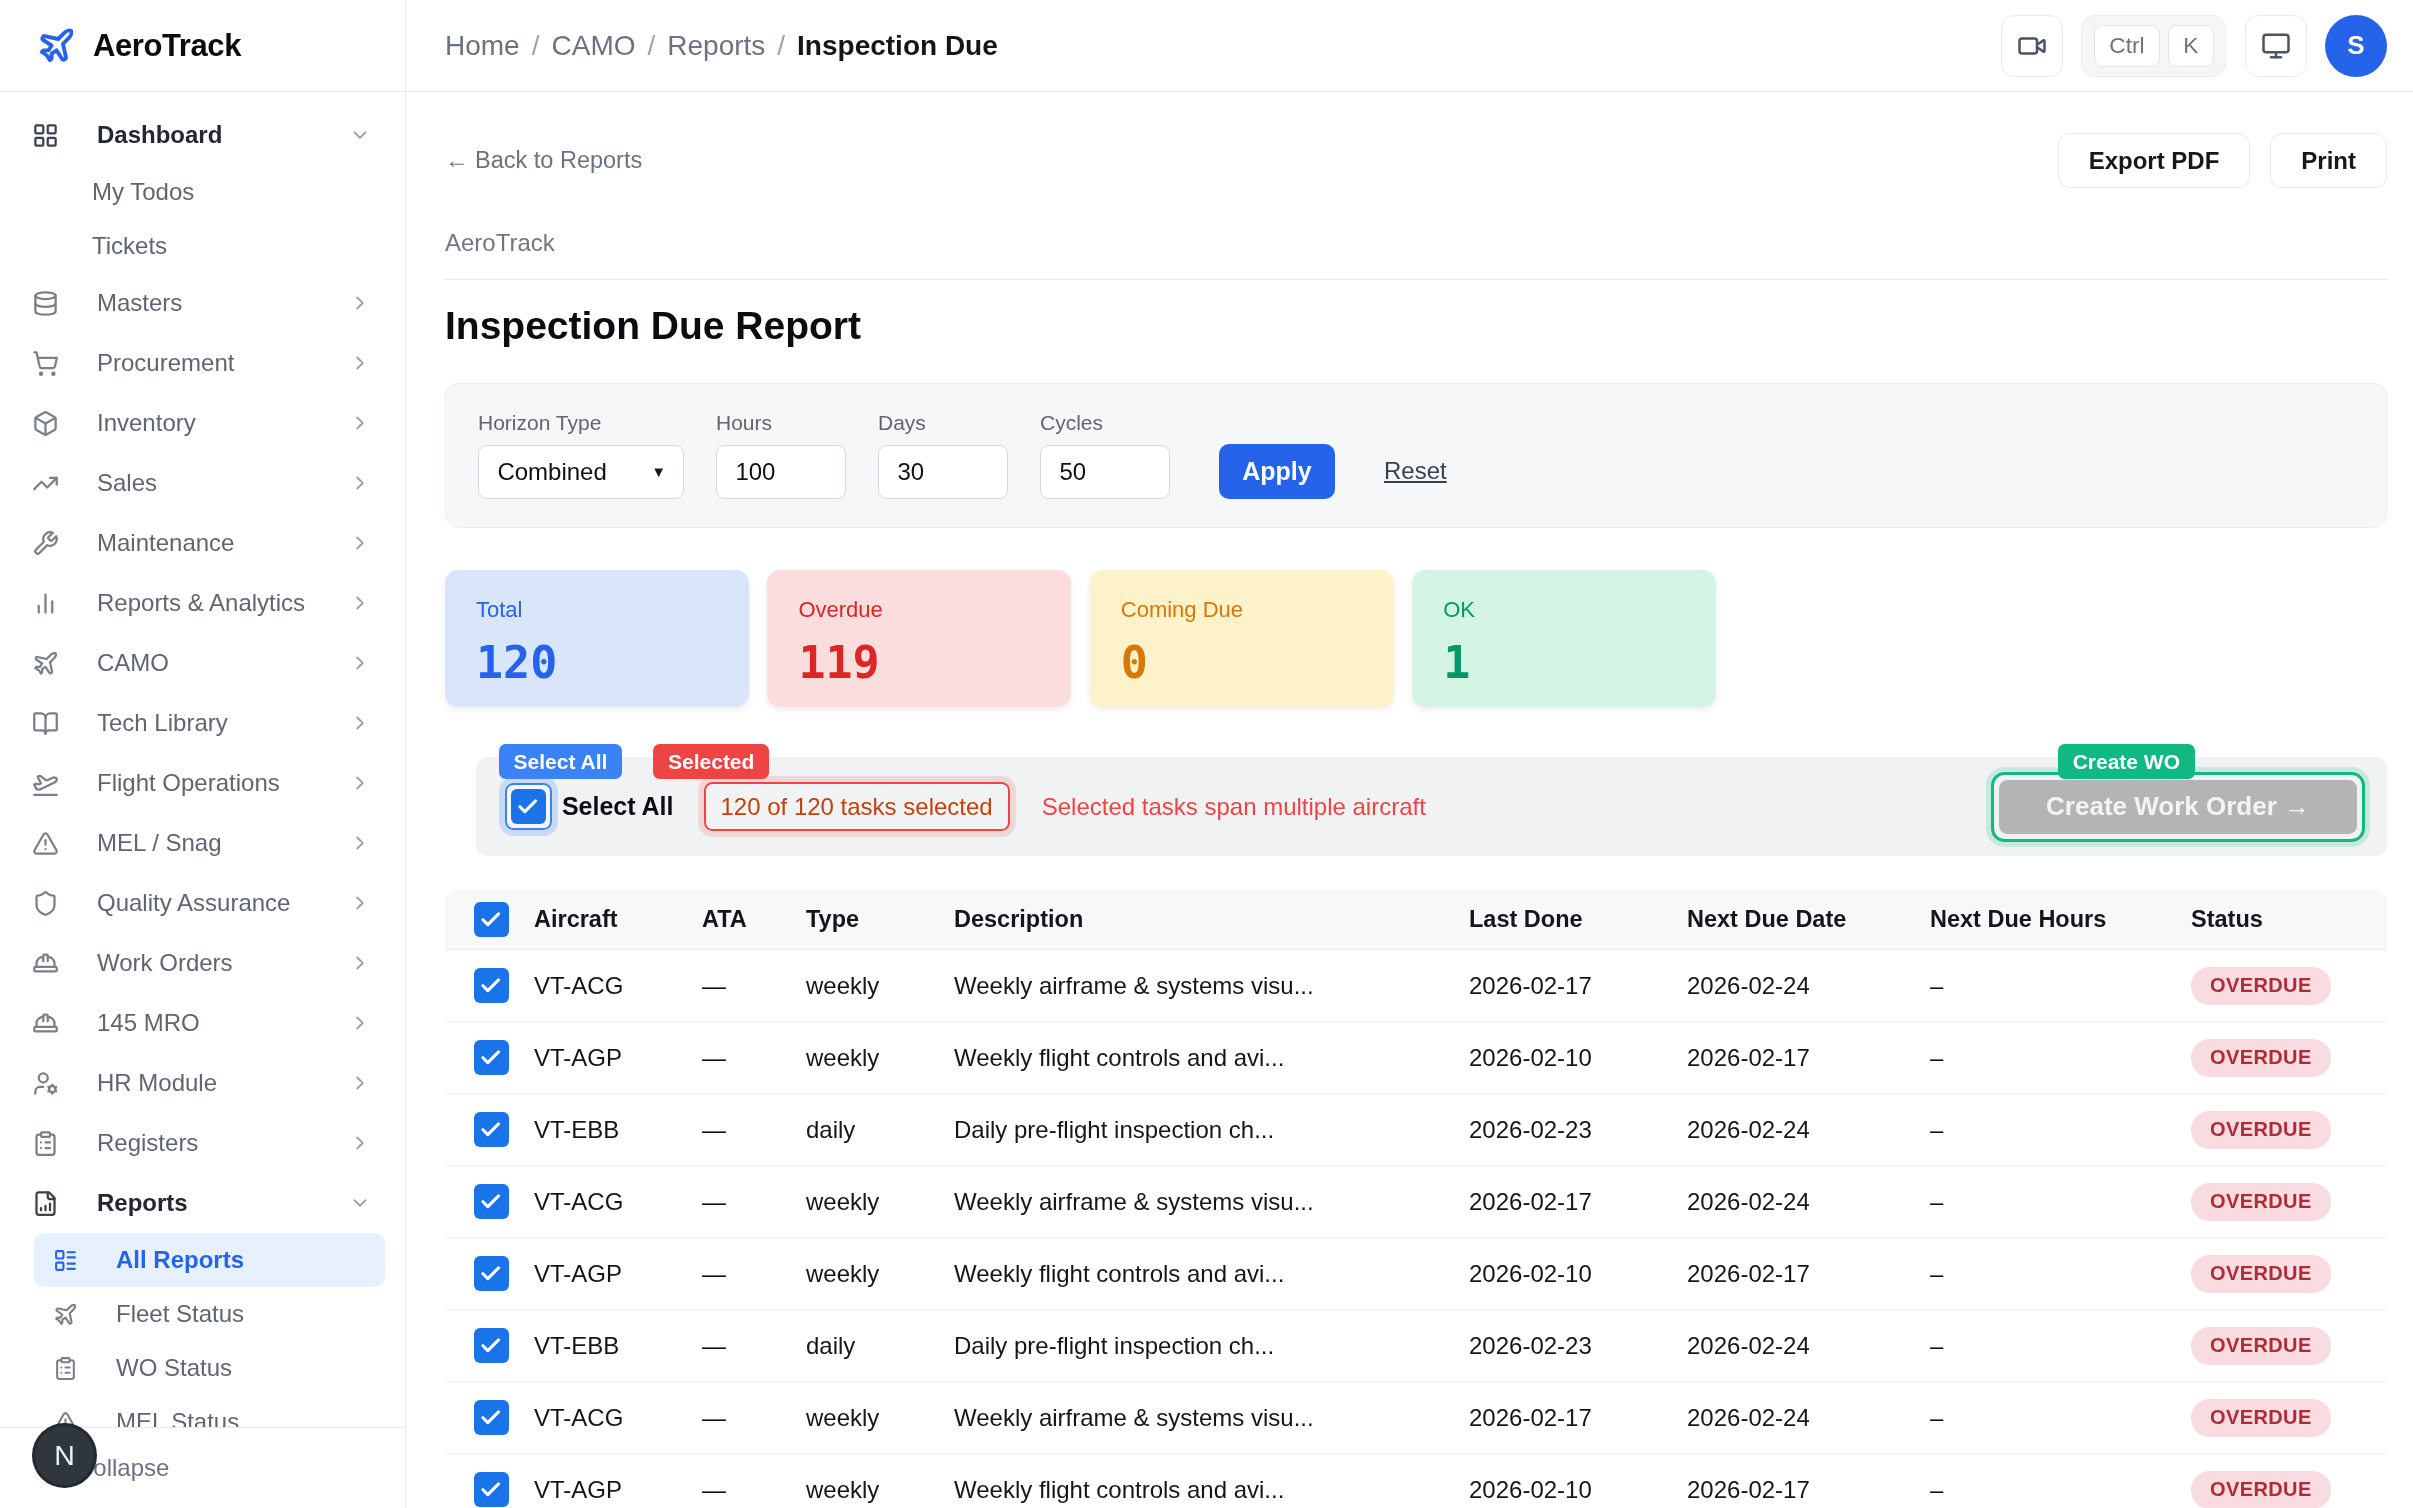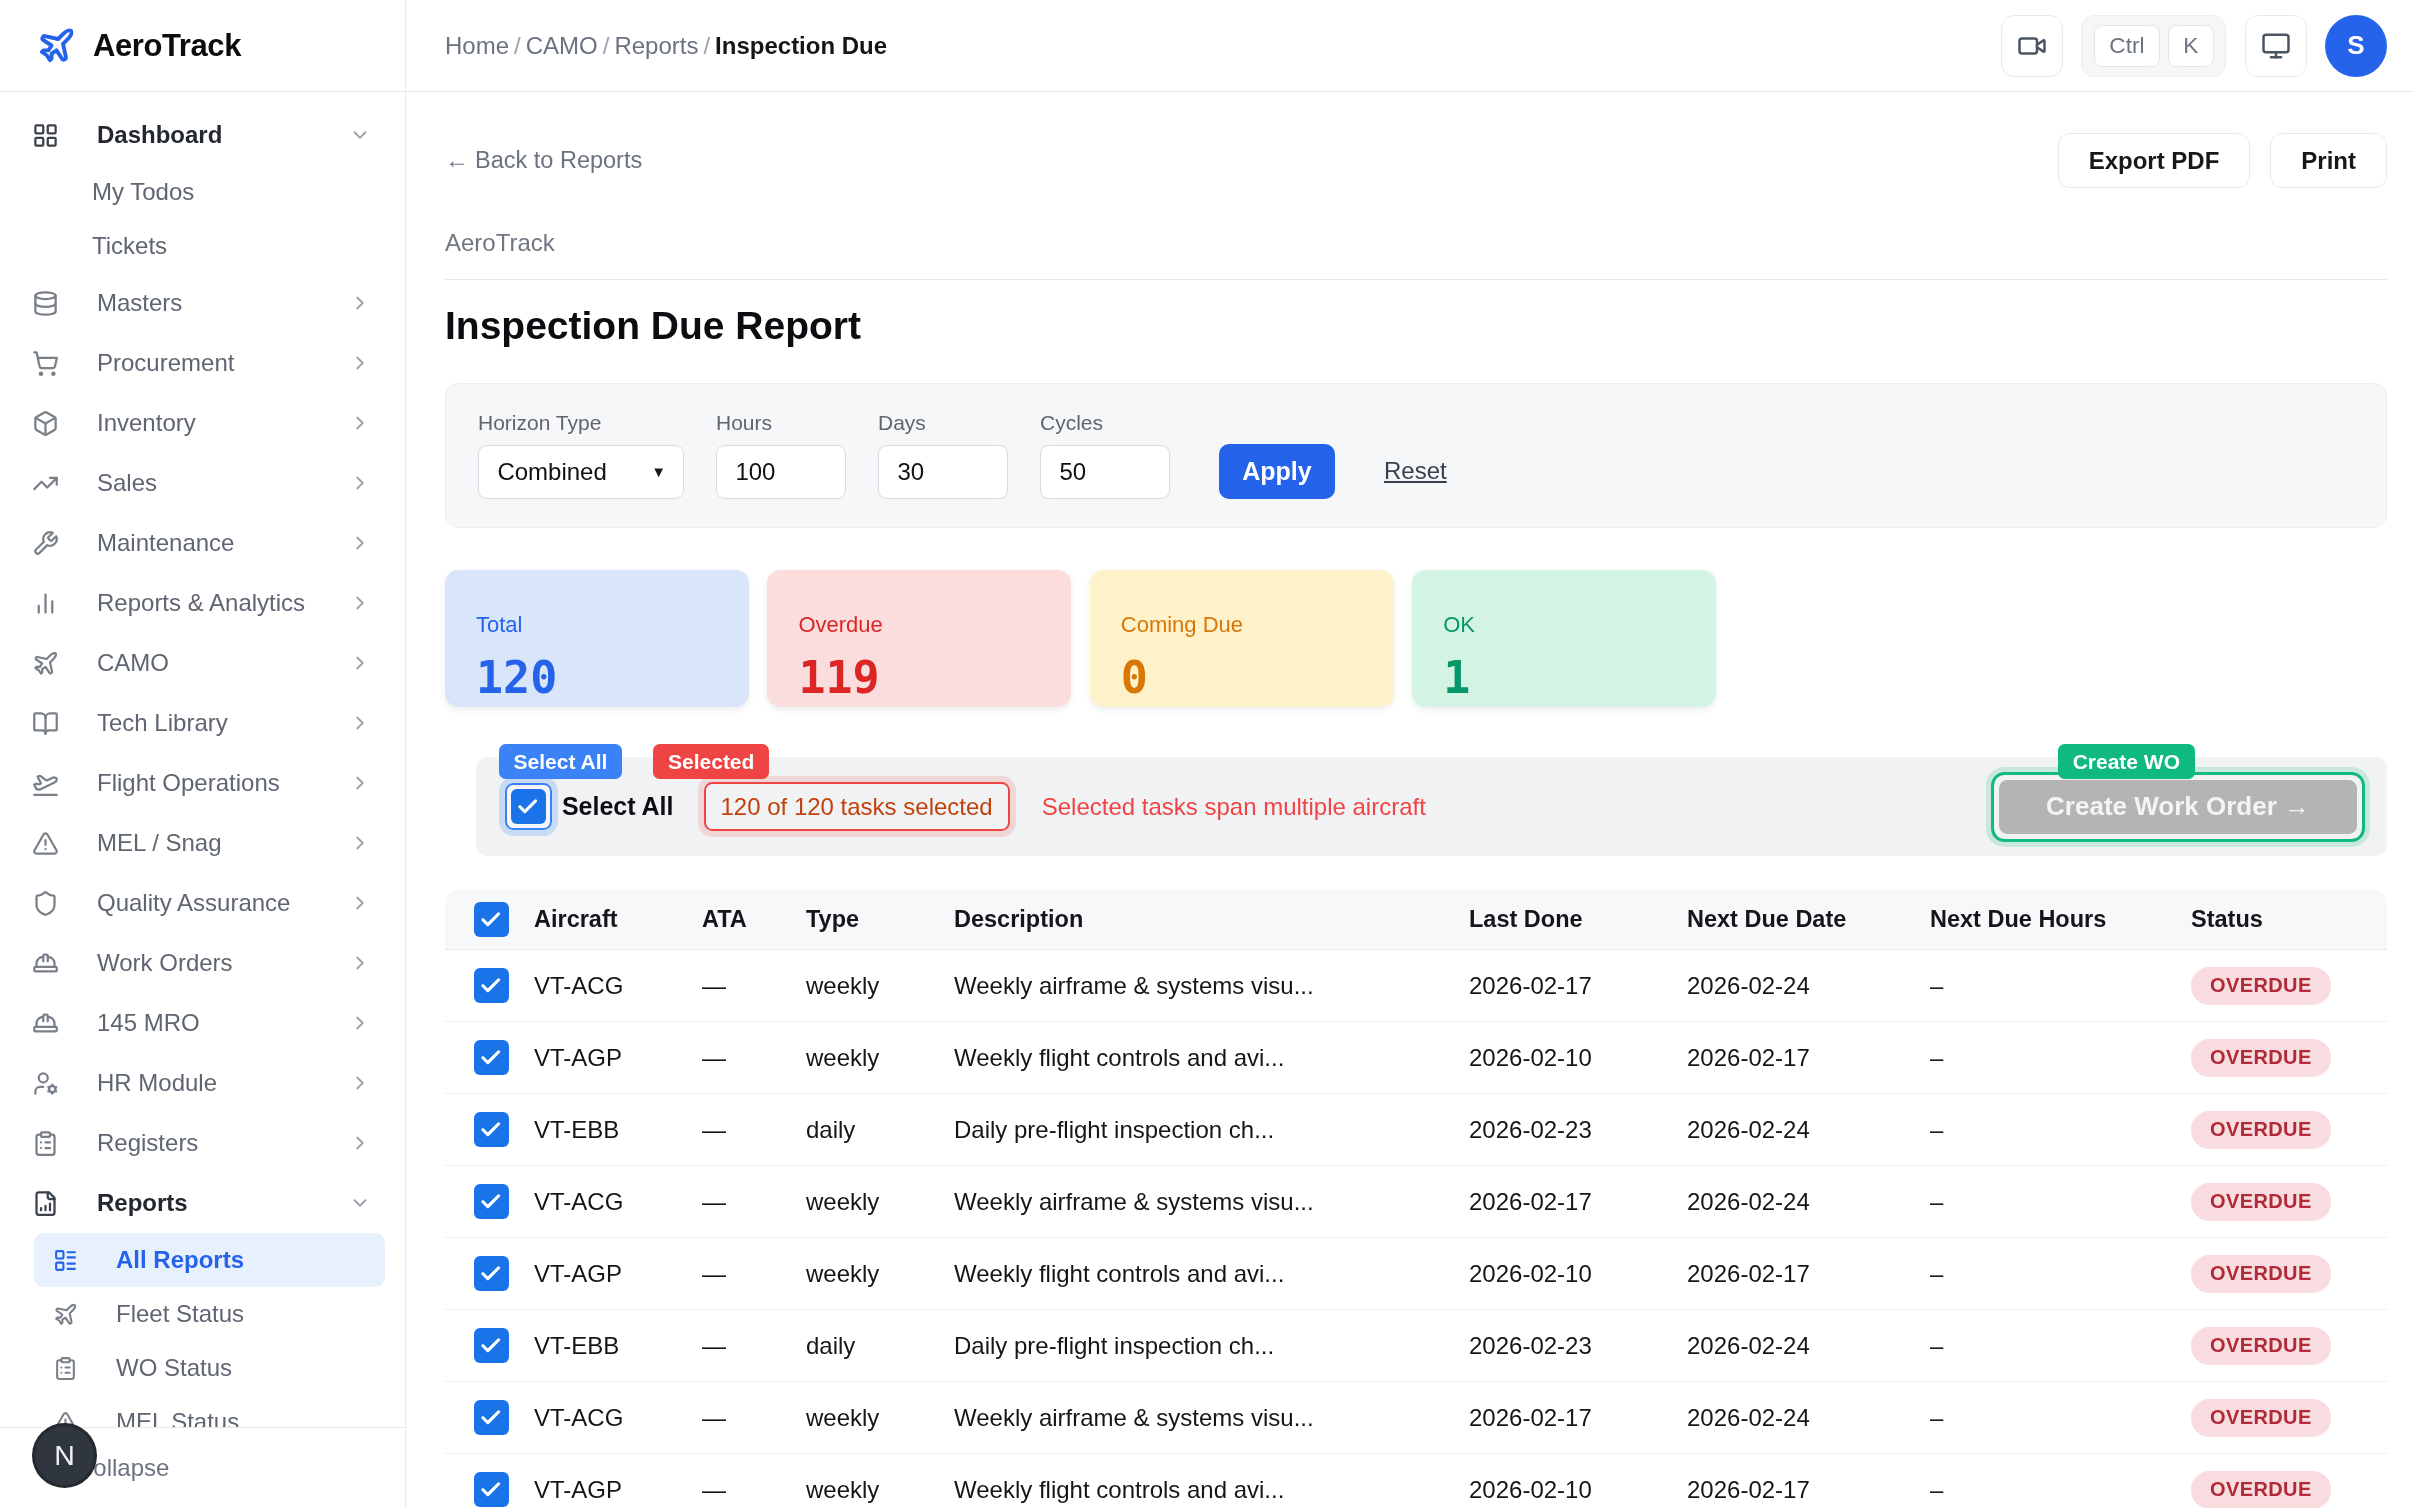--- a/index.html
+++ b/index.html
@@ -37,21 +37,21 @@
   .side-footer .s-icon { width:25px; height:25px; display:flex; color:#6b7280; }
   .side-footer .s-icon svg { width:25px; height:25px; }
   .avatar-n { position:fixed; left:32px; top:1423px; width:65px; height:65px; border-radius:50%;
     background:#30363e; border:3.4px solid rgba(15,18,22,.35); color:#eef0f2; font-size:28.5px;
     display:flex; align-items:center; justify-content:center; z-index:10; cursor:pointer; }
 
   
   main { flex:1; display:flex; flex-direction:column; }
   .topbar { height:92px; min-height:92px; border-bottom:1.7px solid #e9eaec; display:flex;
     align-items:center; justify-content:space-between; padding:0 26px 0 39px; }
-  .breadcrumb { display:flex; align-items:flex-start; gap:5px; font-size:24px; color:#6b7280; }
+  .breadcrumb { display:flex; align-items:flex-start; gap:12px; font-size:28px; color:#6b7280; }
   .breadcrumb .sep { color:#9ca3af; }
   .breadcrumb .crumb { cursor:pointer; }
   .breadcrumb .current { color:#14161a; font-weight:600; }
   .top-actions { display:flex; align-items:center; gap:18.4px; }
   .icon-btn { width:62px; height:62px; border:1.7px solid #e8eaed; border-radius:13.4px;
     background:#fff; display:flex; align-items:center; justify-content:center; color:#4b5563; cursor:pointer; }
   .icon-btn svg { width:30px; height:30px; }
   .shortcut { height:62px; background:#f5f6f7; border:1.7px solid #ebedf0; border-radius:13.4px;
     display:flex; align-items:center; gap:8.4px; padding:0 11.7px; cursor:pointer; }
   .key { height:42px; background:#fff; border:1.7px solid #e3e5e9; border-radius:8.4px;
@@ -83,21 +83,21 @@
   .f-input { width:130px; height:54px; background:#fff; border:1.7px solid #d6d9dd; border-radius:8.4px;
     padding:0 8.4px 0 18.4px; font-size:24px; color:#101114; font-family:"Liberation Sans", sans-serif; }
   .apply-btn { height:55px; width:116px; background:#2563eb; color:#fff; border:none;
     border-radius:10px; font-size:25px; font-weight:600; cursor:pointer; margin-left:17px;
     font-family:"Liberation Sans", sans-serif; }
   .reset-link { margin-left:49px; margin-bottom:13.4px; font-size:24px; color:#374151;
     text-decoration:underline; cursor:pointer; }
 
   
   .cards { margin-top:42px; display:flex; gap:18.4px; }
-  .card { width:304px; height:137px; border-radius:13.4px; padding:42px 25px 0 31px;
+  .card { width:304px; height:137px; border-radius:13.4px; padding:27px 25px 0 31px;
     box-shadow:0 2.5px 6.7px rgba(0,0,0,.07); }
   .card-label { font-size:22px; font-weight:500; }
   .card-value { margin-top:13.4px; font-size:45px; font-weight:700;
     font-family:"DejaVu Sans Mono", monospace; }
 
   
   .selection-panel { margin-top:50px; height:99px; background:#f1f2f4; border-radius:11.7px;
     position:relative; display:flex; align-items:center; padding-left:28.5px;margin-left:31px; }
   .anno-badge { position:absolute; top:-13.4px; height:35px; line-height:35px; padding:0 15px;
     border-radius:6.7px; color:#fff; font-size:21px; font-weight:600; z-index:3; }

